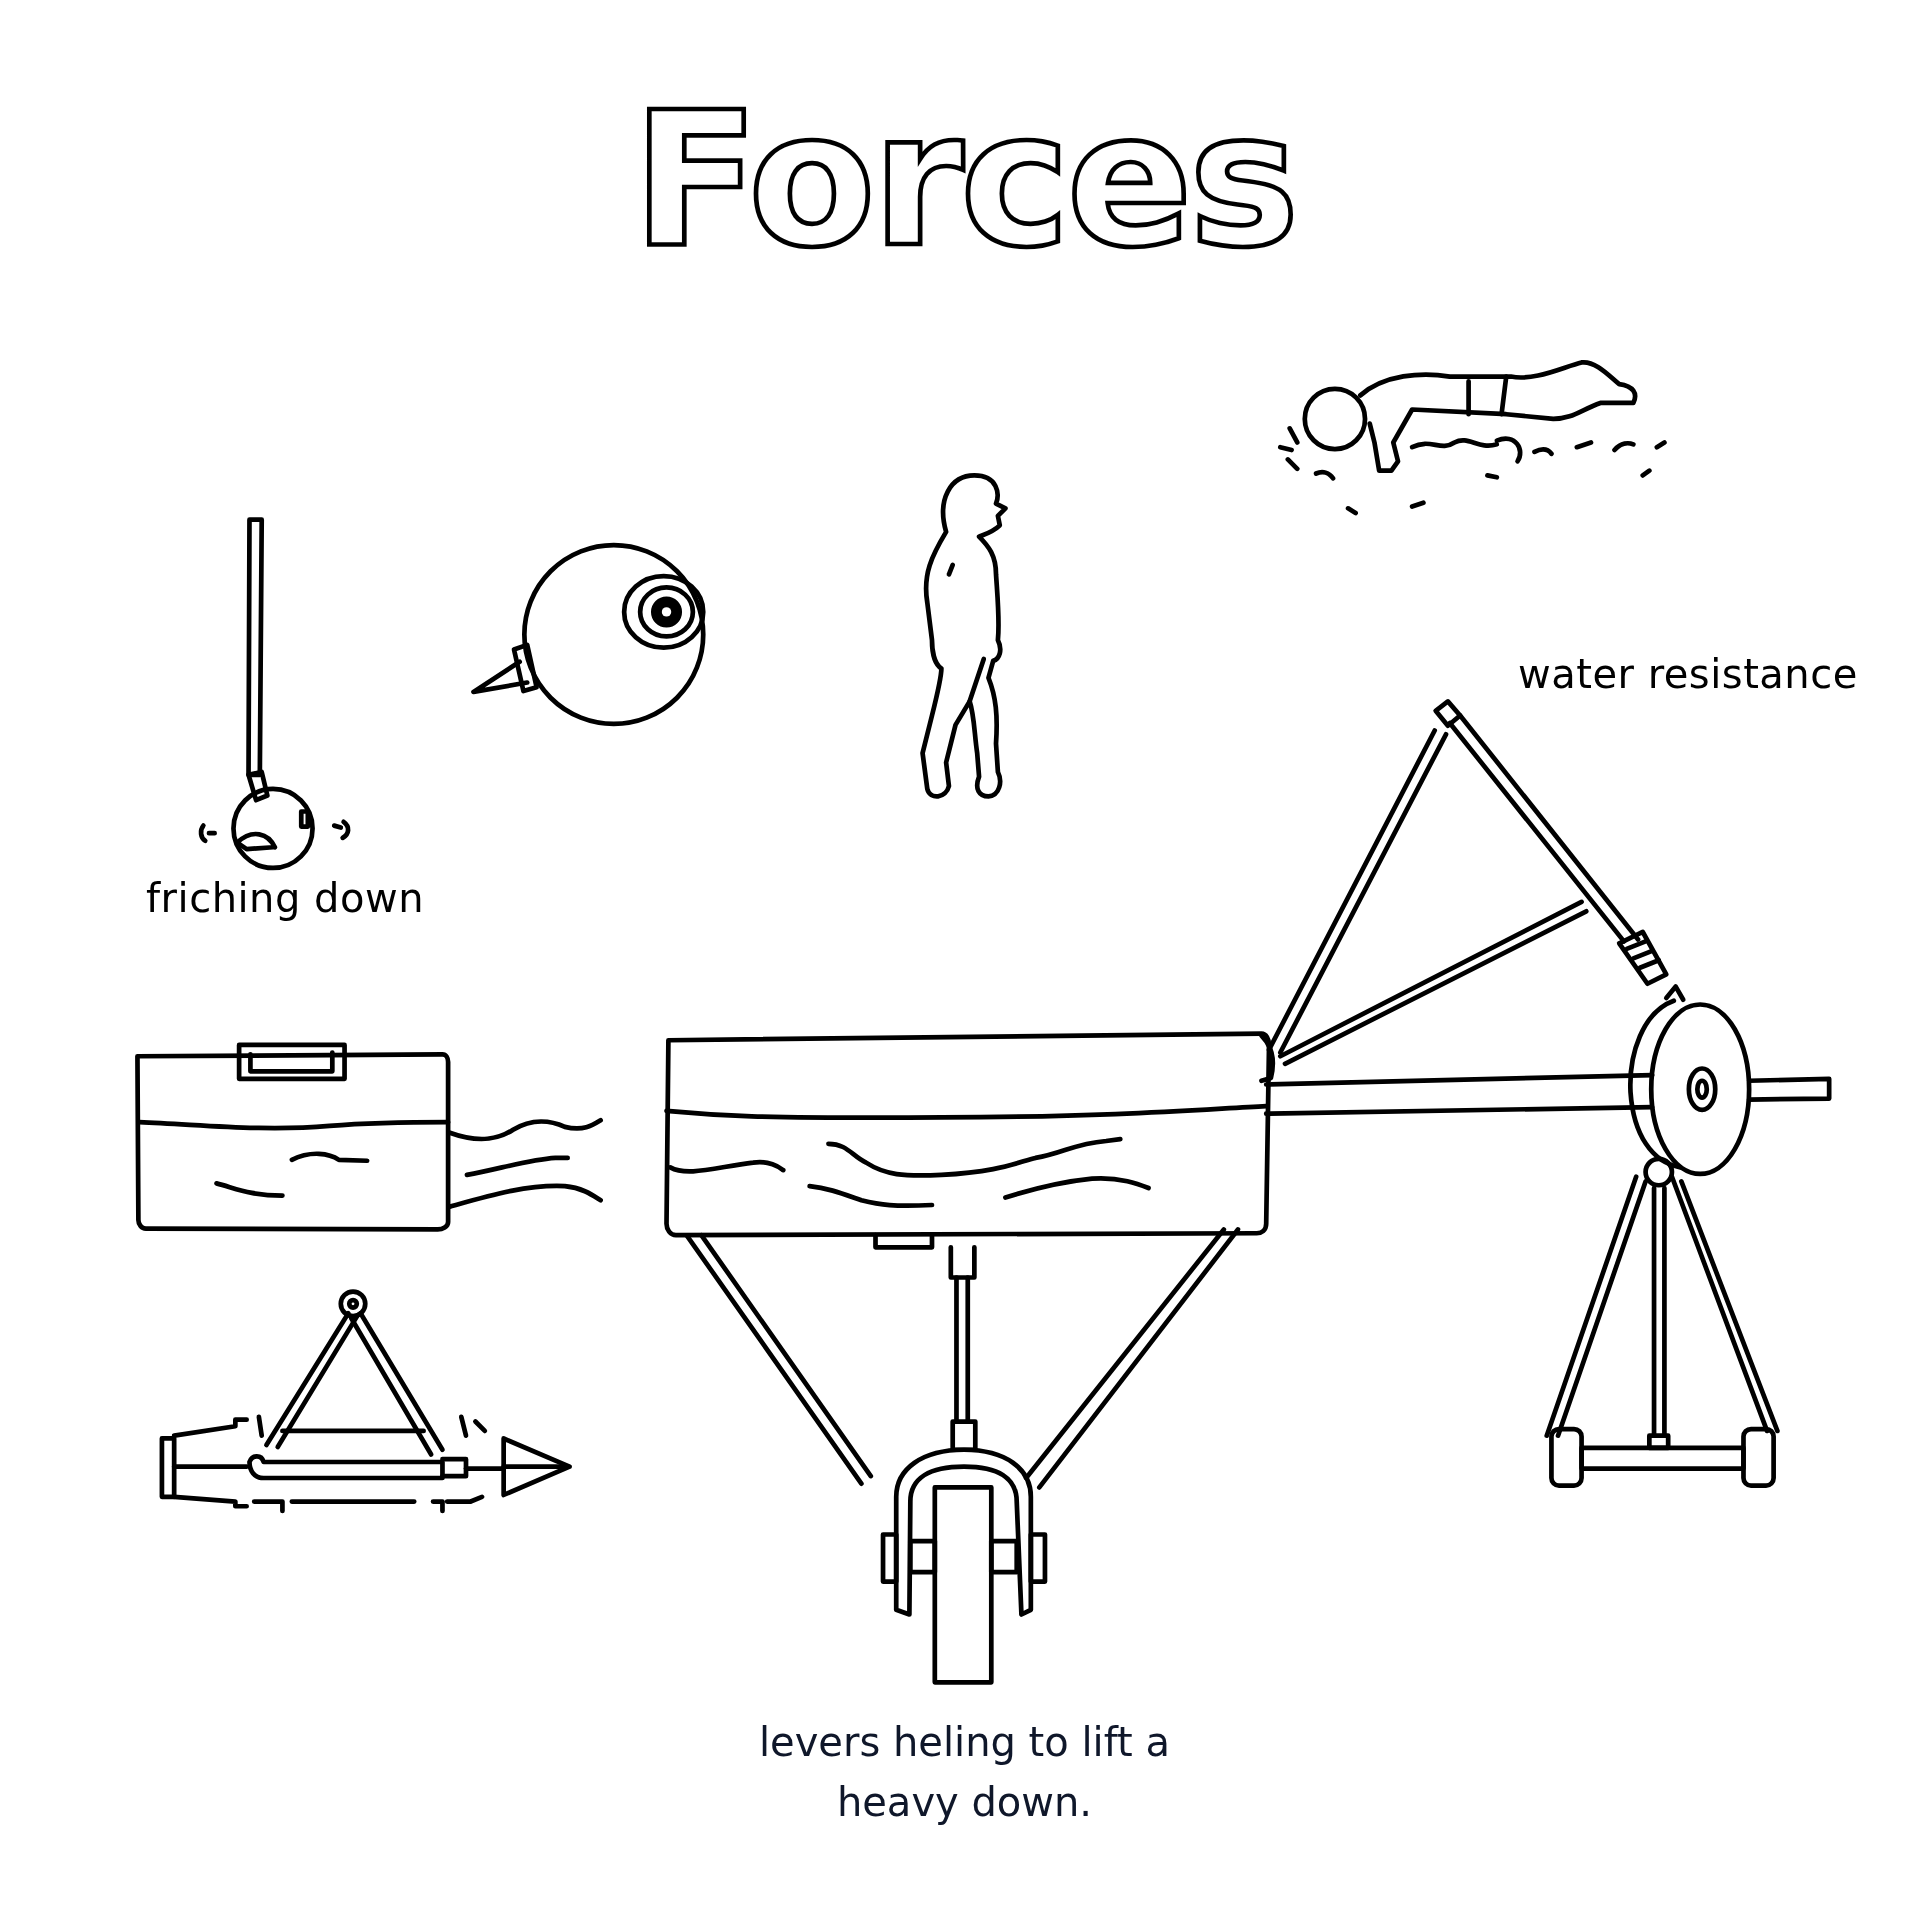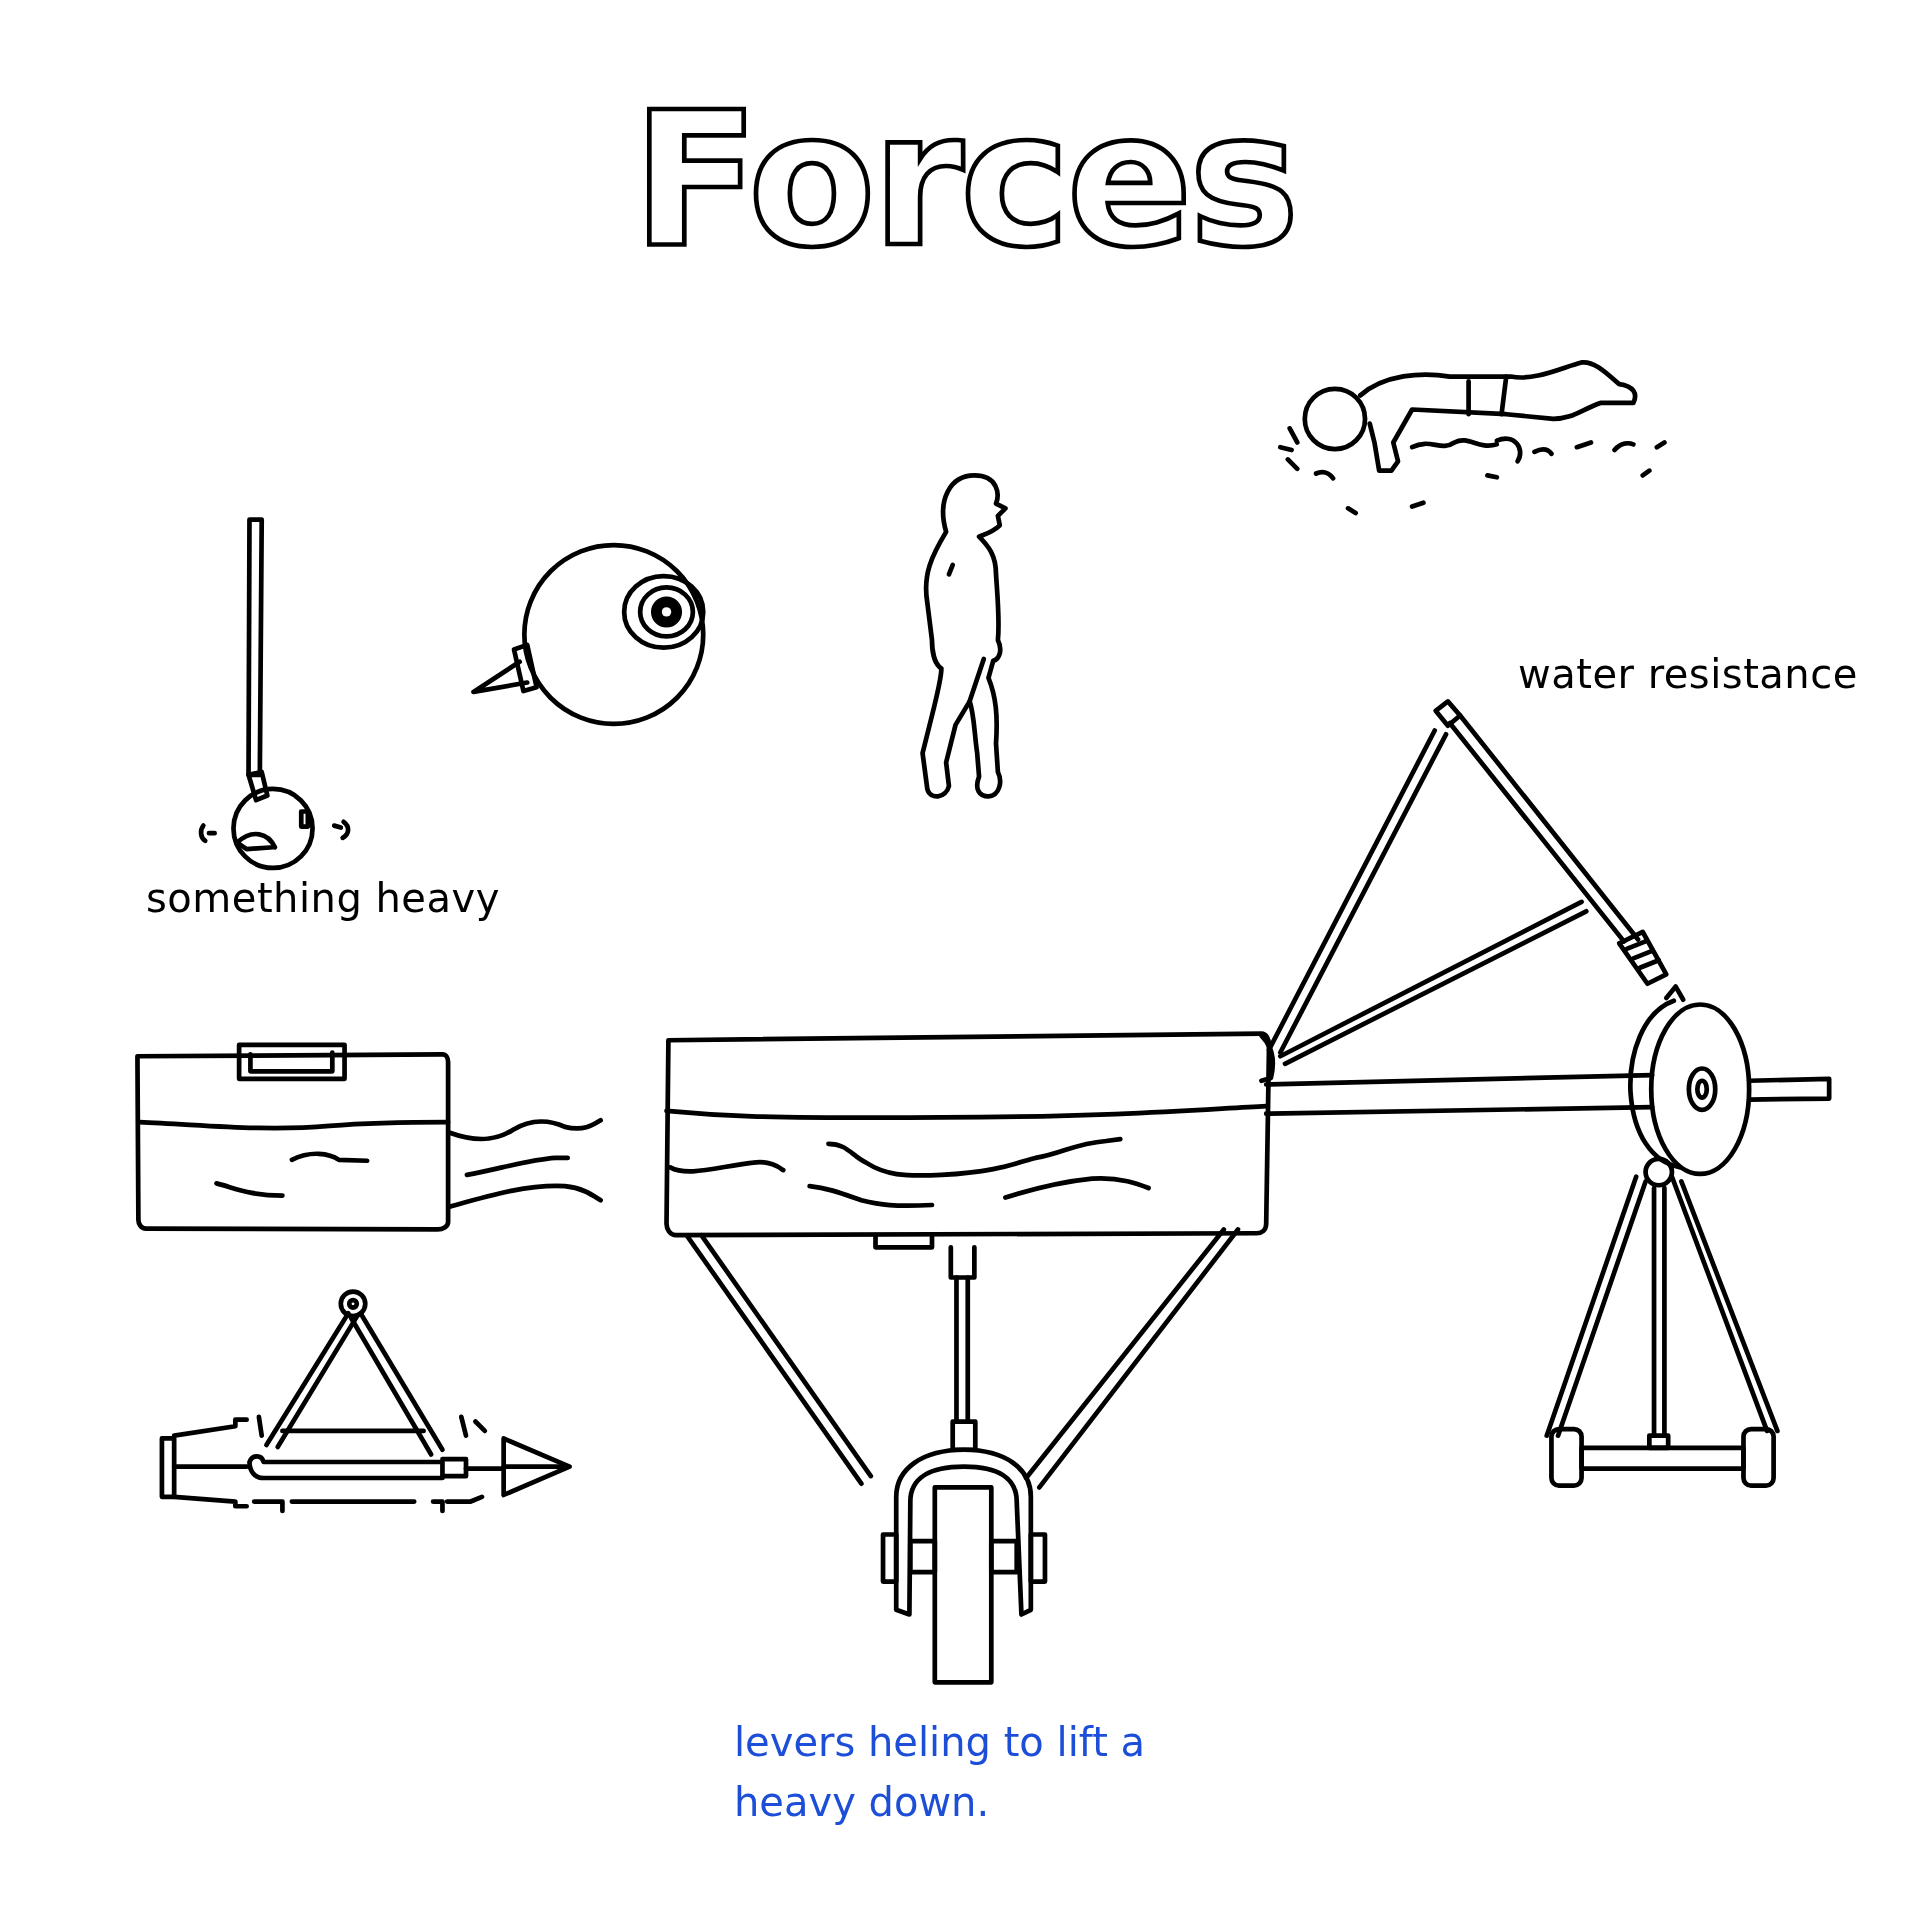--- a/index.html
+++ b/index.html
@@ -11,22 +11,22 @@
     font-family: "DejaVu Sans", sans-serif; font-weight: bold; font-size: 186px;
     letter-spacing: -3.8px; color: #ffffff;
     -webkit-text-stroke: 4.7px #000000;
     line-height: 1;
   }
   .label {
     position: absolute; font-family: "DejaVu Sans", sans-serif; font-size: 40px;
     color: #000; font-weight: normal; letter-spacing: 0.5px; white-space: nowrap; line-height: 1.2;
   }
   .caption {
-    position: absolute; left: 734px; top: 1712px; width: 461px; text-align: left;
-    font-family: "DejaVu Sans", sans-serif; font-size: 40px; line-height: 60px; color: #1d4ed8;
+    position: absolute; left: 734px; top: 1712px; width: 461px; text-align: center;
+    font-family: "DejaVu Sans", sans-serif; font-size: 40px; line-height: 60px; color: #0f172a;
   }
   .caption span { display: block; }
 </style>
 </head>
 <body>
 
 <div class="page">
 
   <div class="title">Forces</div>
 
@@ -150,21 +150,21 @@
       <path d="M265 1553 C268 1545 278 1545 280 1553 L470 1553 L470 1570 L280 1570 C270 1570 265 1562 265 1553 Z"></path>
       <path d="M470 1550 L495 1550 L495 1568 L470 1568"></path>
       <path d="M495 1560 L535 1560"></path>
       <path d="M535 1528 L605 1558 L535 1588 Z"></path>
       <path d="M535 1558 L600 1558"></path>
       <path d="M270 1595 L300 1595 L300 1605 M310 1595 L440 1595 M460 1595 L470 1595 L470 1605 M475 1595 L500 1595 L512 1590"></path>
       <path d="M275 1505 L278 1525 M490 1505 L495 1525 M505 1510 L515 1520"></path>
     </g>
   </svg>
 
-  <div class="label" style="left:146px; top:874px;">something heavy</div>
+  <div class="label" style="left:146px; top:874px;">friching down</div>
   <div class="label" style="left:1474px; top:650px;margin-left:44px;">water resistance</div>
 
   <div class="caption">
     <span>levers heling to lift a</span>
     <span>heavy down.</span>
   </div>
 </div>
 
 
 </body></html>

